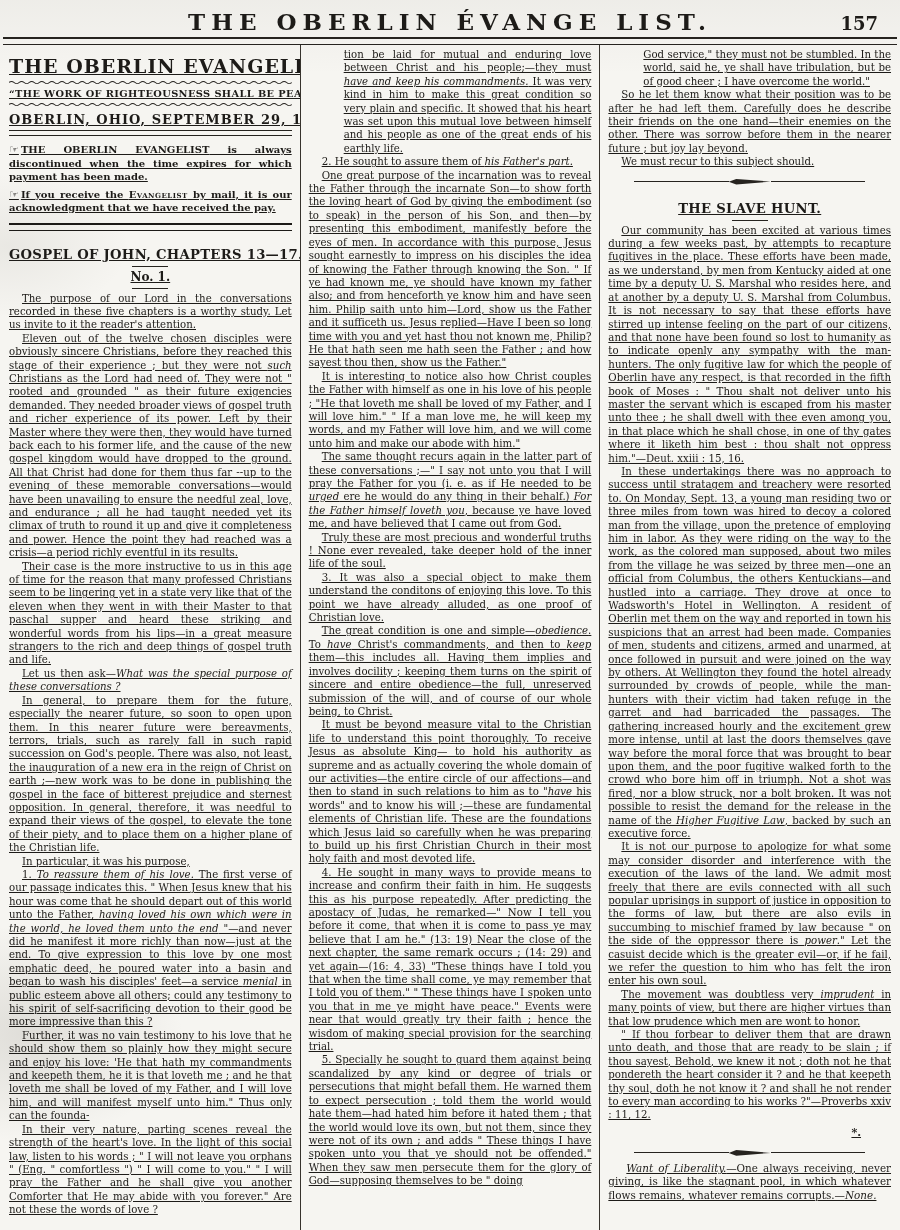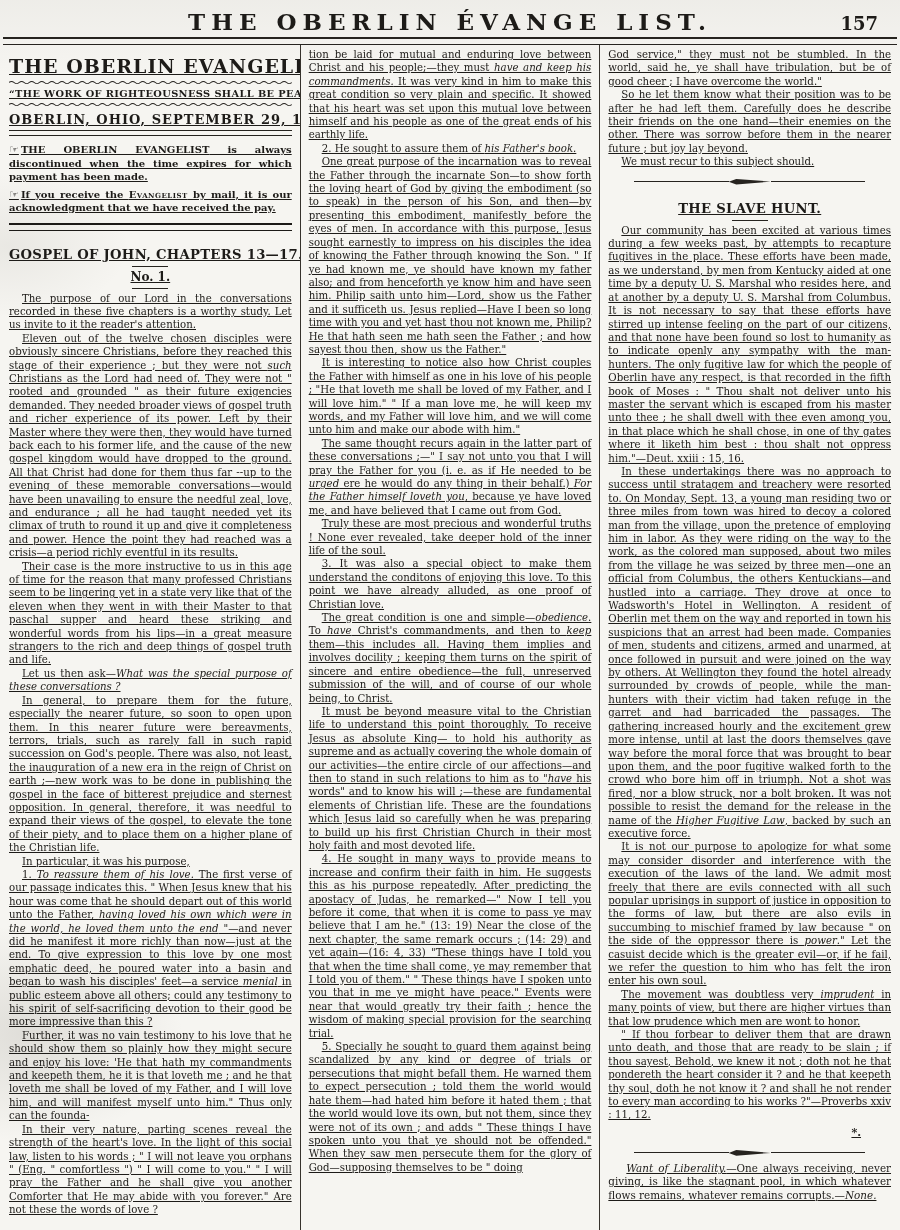--- a/index.html
+++ b/index.html
@@ -35,21 +35,21 @@
   .rule-heavy{height:5px;border-top:2.5px solid #1c1a17;border-bottom:1.5px solid #1c1a17;margin:8px 0 6px 0;}
   .notice{margin:0 0 4px 0;font-size:10px;line-height:13.5px;font-weight:bold;text-align:justify;}
   .hand{font-family:"DejaVu Sans", sans-serif;font-size:11px;padding-right:2px;}
   .sc{font-variant:small-caps;letter-spacing:.5px;}
   
   .article-heading{margin:16px 0 1px 0;text-align:center;font-size:13.2px;font-weight:bold;letter-spacing:.3px;white-space:nowrap;}
   .short-rule{width:36px;border-top:1.6px solid #26231f;margin:4px auto 3px auto;}
   .article-subheading{margin:2px 0 1px 0;text-align:center;font-size:12px;font-weight:bold;}
   
   .para{margin:0;font-size:10.2px;line-height:13.4px;text-align:justify;text-indent:13px;}
-  .noindent{text-indent:0;}
+  .noindent{text-indent:0;margin-left:35px;}
   
   .divider{display:flex;align-items:center;margin:10px 26px 6px 26px;}
   .divider::before,.divider::after{content:"";flex:1;border-top:1.2px solid #26231f;}
   .orn{width:42px;height:6px;background:#26231f;clip-path:polygon(0 50%,18% 4%,100% 50%,18% 96%);}
   .sig{text-align:right;padding-right:30px;font-size:11px;font-weight:bold;line-height:14px;margin-top:4px;}
   .filler{margin-top:6px;font-size:10.4px;line-height:13.6px;text-align:justify;text-indent:18px;}
 </style>
 </head>
 <body>
 
@@ -94,21 +94,21 @@
           <p class="para">In particular, it was his purpose,</p>
           <p class="para">1. <i>To reassure them of his love.</i>  The first verse of our passage indicates this.  " When Jesus knew that his hour was come that he should depart out of this world unto the Father, <i>having loved his own which were in the world, he loved them unto the end</i> "—and never did he manifest it more richly than now—just at the end.  To give expression to this love by one most emphatic deed, he poured water into a basin and began to wash his disciples' feet—a service <i>menial</i> in public esteem above all others; could any testimony to his spirit of self-sacrificing devotion to their good be more impressive than this ?</p>
           <p class="para">Further, it was no vain testimony to his love that he should show them so plainly how they might secure and enjoy his love: 'He that hath my commandments and keepeth them, he it is that loveth me ; and he that loveth me shall be loved of my Father, and I will love him, and will manifest myself unto him."  Thus only can the founda-</p>
           <p class="para">In their very nature, parting scenes reveal the strength of the heart's love.  In the light of this social law, listen to his words ; " I will not leave you orphans " (Eng. " comfortless ") " I will come to you."  " I will pray the Father and he shall give you another Comforter that He may abide with you forever."  Are not these the words of love ?</p>
         </div>
     </section>
 
     <section class="col">
       <div>
           <p class="para noindent">tion be laid for mutual and enduring love between Christ and his people;—they must <i>have and keep his commandments.</i>  It was very kind in him to make this great condition so very plain and specific.  It showed that his heart was set upon this mutual love between himself and his people as one of the great ends of his earthly life.</p>
-          <p class="para">2. He sought to assure them of <i>his Father's book.</i></p>
+          <p class="para">2. He sought to assure them of <i>his Father's part.</i></p>
           <p class="para">One great purpose of the incarnation was to reveal the Father through the incarnate Son—to show forth the loving heart of God by giving the embodiment (so to speak) in the person of his Son, and then—by presenting this embodiment, manifestly before the eyes of men.  In accordance with this purpose, Jesus sought earnestly to impress on his disciples the idea of knowing the Father through knowing the Son.  " If ye had known me, ye should have known my father also; and from henceforth ye know him and have seen him.  Philip saith unto him—Lord, show us the Father and it sufficeth us.  Jesus replied—Have I been so long time with you and yet hast thou not known me, Philip?  He that hath seen me hath seen the Father ; and how sayest thou then, show us the Father."</p>
           <p class="para">It is interesting to notice also how Christ couples the Father with himself as one in his love of his people ; "He that loveth me shall be loved of my Father, and I will love him."  " If a man love me, he will keep my words, and my Father will love him, and we will come unto him and make our abode with him."</p>
           <p class="para">The same thought recurs again in the latter part of these conversations ;—" I say not unto you that I will pray the Father for you (i. e. as if He needed to be <i>urged</i> ere he would do any thing in their behalf.)  <i>For the Father himself loveth you</i>, because ye have loved me, and have believed that I came out from God.</p>
           <p class="para">Truly these are most precious and wonderful truths !  None ever revealed, take deeper hold of the inner life of the soul.</p>
           <p class="para">3. It was also a special object to make them understand the conditons of enjoying this love.  To this point we have already alluded, as one proof of Christian love.</p>
           <p class="para">The great condition is one and simple—<i>obedience</i>.  To <i>have</i> Christ's commandments, and then to <i>keep</i> them—this includes all.  Having them implies and involves docility ; keeping them turns on the spirit of sincere and entire obedience—the full, unreserved submission of the will, and of course of our whole being, to Christ.</p>
           <p class="para">It must be beyond measure vital to the Christian life to understand this point thoroughly.  To receive Jesus as absolute King— to hold his authority as supreme and as actually covering the whole domain of our activities—the entire circle of our affections—and then to stand in such relations to him as to "<i>have</i> his words" and to know his will ;—these are fundamental elements of Christian life.  These are the foundations which Jesus laid so carefully when he was preparing to build up his first Christian Church in their most holy faith and most devoted life.</p>
           <p class="para">4. He sought in many ways to provide means to increase and confirm their faith in him.  He suggests this as his purpose repeatedly.  After predicting the apostacy of Judas, he remarked—" Now I tell you before it come, that when it is come to pass ye may believe that I am he." (13: 19)  Near the close of the next chapter, the same remark occurs ; (14: 29) and yet again—(16: 4, 33) "These things have I told you that when the time shall come, ye may remember that I told you of them."  " These things have I spoken unto you that in me ye might have peace."  Events were near that would greatly try their faith ; hence the wisdom of making special provision for the searching trial.</p>
           <p class="para">5. Specially he sought to guard them against being scandalized by any kind or degree of trials or persecutions that might befall them.  He warned them to expect persecution ; told them the world would hate them—had hated him before it hated them ; that the world would love its own, but not them, since they were not of its own ; and adds " These things I have spoken unto you that ye should not be offended."  When they saw men persecute them for the glory of God—supposing themselves to be " doing</p>
         </div>

